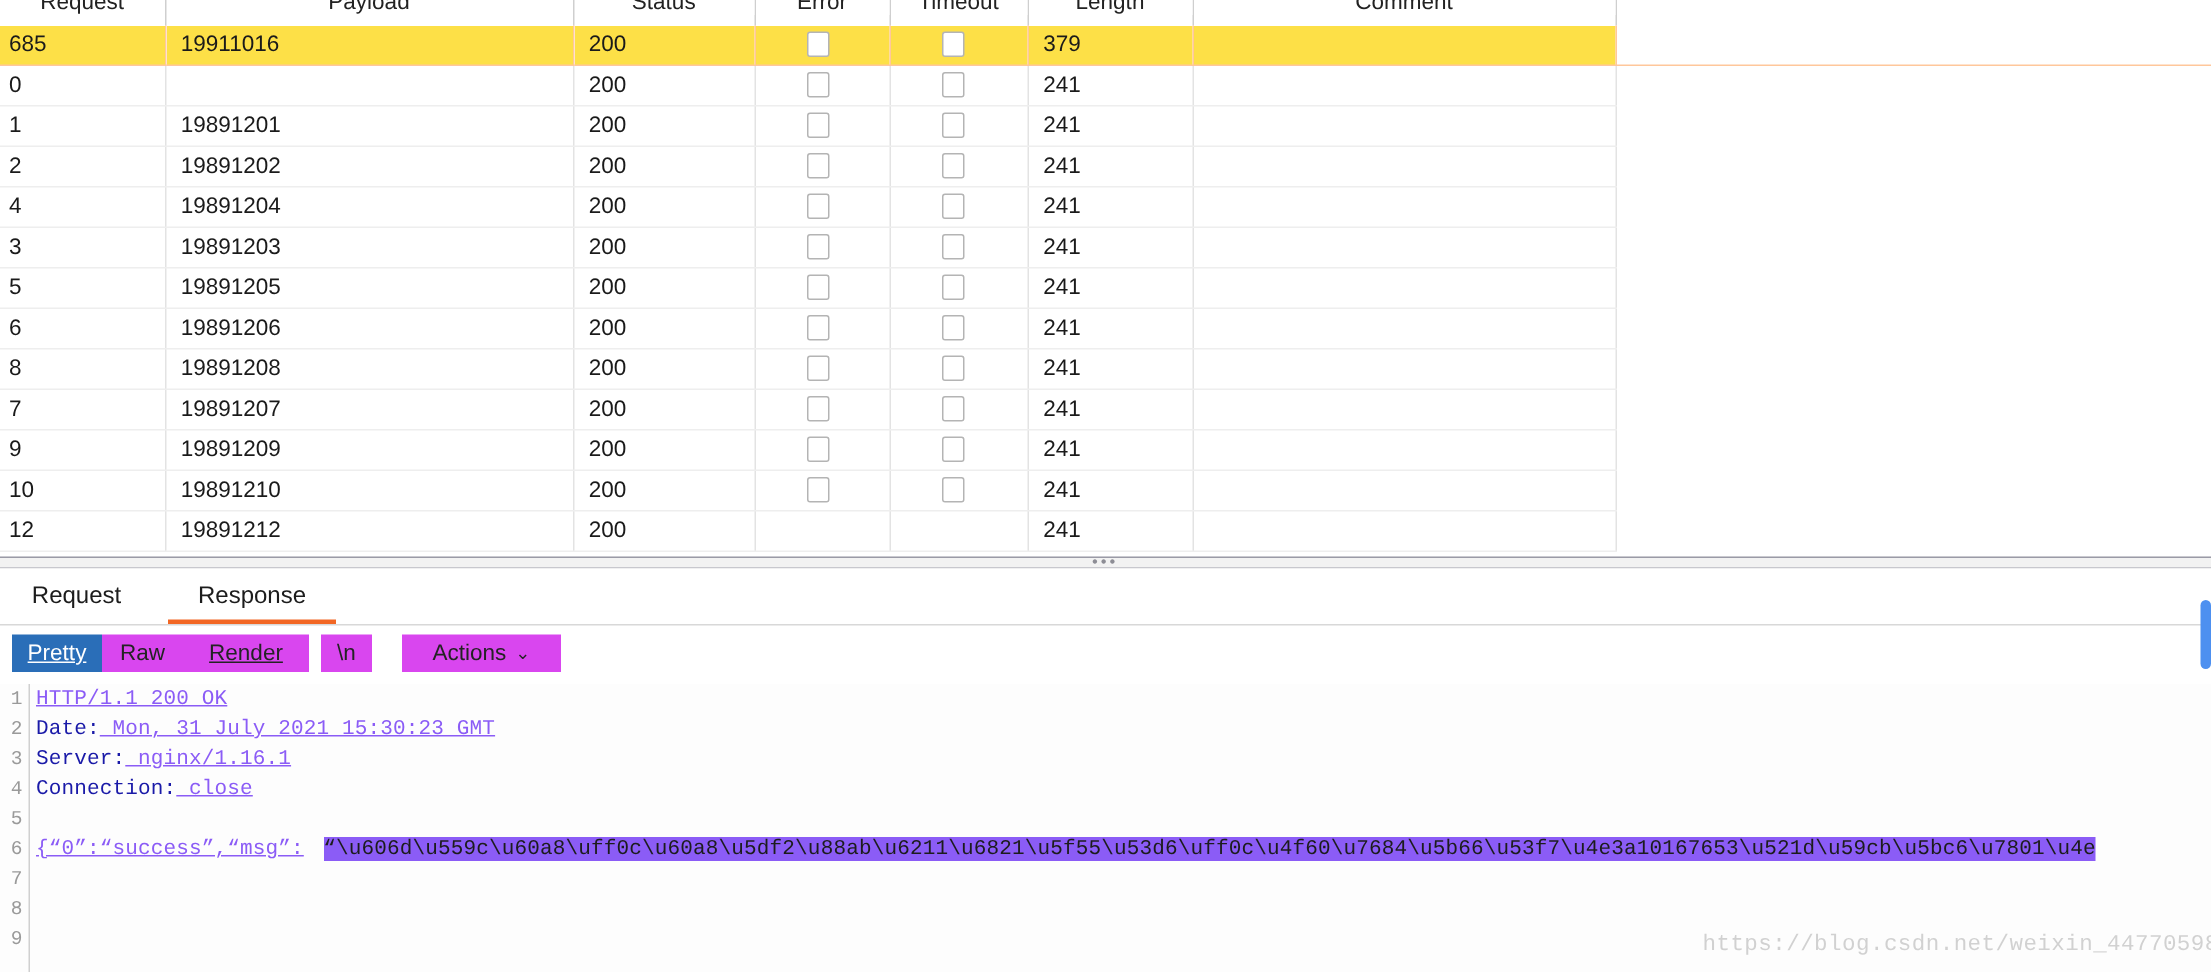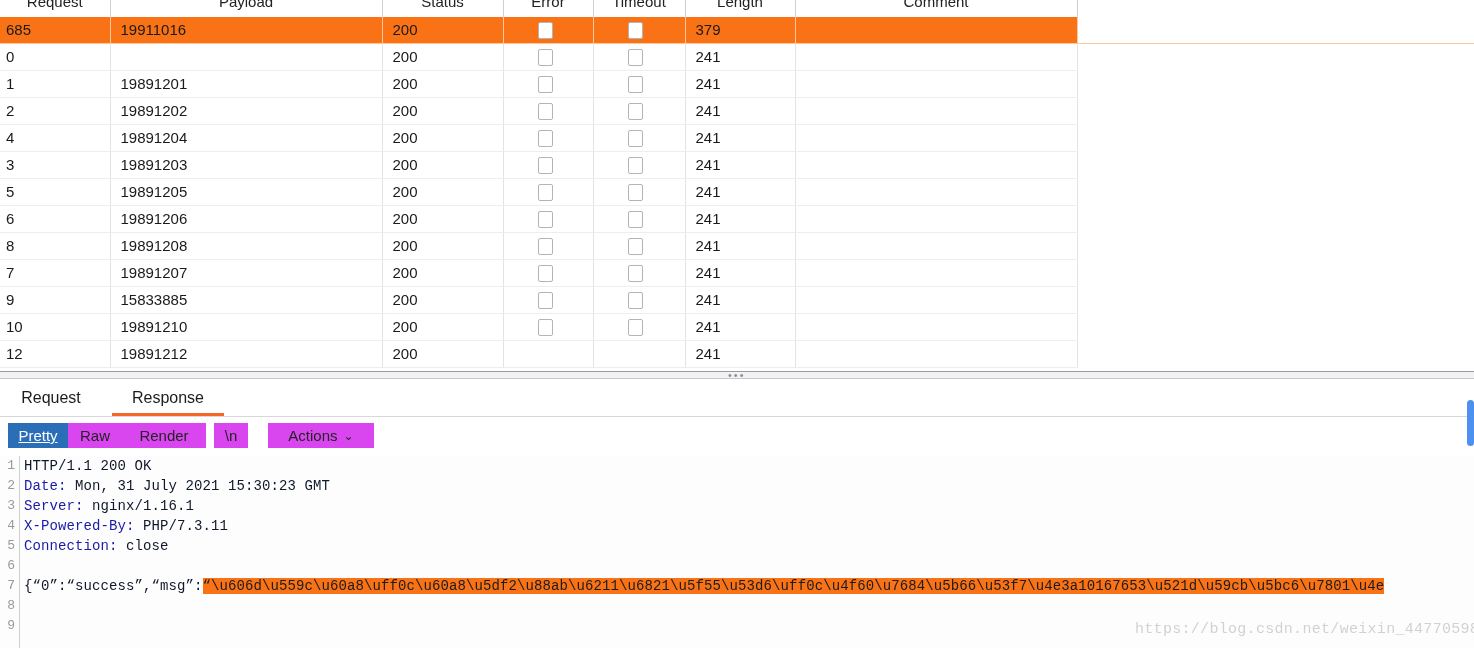--- a/index.html
+++ b/index.html
@@ -70,21 +70,21 @@
   }
   table.results td.tail {
     border-right: none;
     border-bottom: none;
     background: #ffffff;
   }
   table.results td.cb { text-align: left; padding-left: 34px; }
   table.results td.pad-l { padding-left: 10px; }
 
   table.results tr.sel td {
-    background: #f97316;
+    background: #fde047;
     border-bottom: 1px solid #ffc79b;
     border-right: 1px solid #ffc79b;
   }
   table.results tr.sel td.tail { background: #ffffff; }
 
   .chk {
     display: inline-block;
     width: 13px;
     height: 15px;
     border: 1px solid #b4b4b4;
@@ -158,21 +158,21 @@
     font-size: 15px;
     color: #232323;
     background: #d946ef;
     text-align: center;
     cursor: default;
     white-space: nowrap;
   }
   .vbtn.on { background: #2a6eb8; color: #ffffff; text-decoration: underline; }
   .vbtn.b-pretty { left: 8px;   width: 60px; }
   .vbtn.b-raw    { left: 68px;  width: 54px; }
-  .vbtn.b-render { left: 122px; width: 84px; }
+  .vbtn.b-render { left: 122px; width: 84px; text-decoration: underline; }
   .vbtn.b-nl     { left: 214px; width: 34px; }
   .vbtn.b-act    { left: 256px; width: 106px; margin-left: 12px; }
   .vbtn .chev {
     display: inline-block;
     margin-left: 6px;
     font-size: 12px;
     position: relative;
     top: -1px;
   }
 
@@ -209,24 +209,25 @@
     width: 1450px;
     height: 192px;
   }
   #msg-editor .code .row {
     height: 20px;
     line-height: 20px;
     white-space: nowrap;
     letter-spacing: 0.1px;
   }
   .hk { color: #1a1aa8; }
-  .hv { color: #0f172a; }
+  .hv { color: #8b5cf6; text-decoration: underline; }
   .hl-orange {
-    background: #f97316;
+    background: #8b5cf6;
     color: #1c1c1c;
+    margin-left: 13px;
   }
 
   
   #right-thumb {
     position: absolute;
     right: 0;
     top: 400px;
     width: 7px;
     height: 46px;
     background: #4d90f0;
@@ -369,21 +370,21 @@
           <td class="pad-l">19891207</td>
           <td class="pad-l">200</td>
           <td class="cb"><span class="chk"></span></td>
           <td class="cb"><span class="chk"></span></td>
           <td class="pad-l">241</td>
           <td></td>
           <td class="tail"></td>
         </tr>
         <tr>
           <td>9</td>
-          <td class="pad-l">15833885</td>
+          <td class="pad-l">19891209</td>
           <td class="pad-l">200</td>
           <td class="cb"><span class="chk"></span></td>
           <td class="cb"><span class="chk"></span></td>
           <td class="pad-l">241</td>
           <td></td>
           <td class="tail"></td>
         </tr>
         <tr>
           <td>10</td>
           <td class="pad-l">19891210</td>
@@ -434,21 +435,20 @@
       <div class="ln">5</div>
       <div class="ln">6</div>
       <div class="ln">7</div>
       <div class="ln">8</div>
       <div class="ln">9</div>
     </div>
   <div class="code" id="code">
       <div class="row"><span class="hv">HTTP/1.1 200 OK</span></div>
       <div class="row"><span class="hk">Date:</span><span class="hv"> Mon, 31 July 2021 15:30:23 GMT</span></div>
       <div class="row"><span class="hk">Server:</span><span class="hv"> nginx/1.16.1</span></div>
-      <div class="row"><span class="hk">X-Powered-By:</span><span class="hv"> PHP/7.3.11</span></div>
       <div class="row"><span class="hk">Connection:</span><span class="hv"> close</span></div>
       <div class="row"><span class="hv"></span></div>
       <div class="row"><span class="hv">{“0”:“success”,“msg”:</span><span class="hl-orange">“\u606d\u559c\u60a8\uff0c\u60a8\u5df2\u88ab\u6211\u6821\u5f55\u53d6\uff0c\u4f60\u7684\u5b66\u53f7\u4e3a10167653\u521d\u59cb\u5bc6\u7801\u4e</span></div>
     </div>
 </div>
 
 <div id="right-thumb"></div>
 
 <div id="watermark">https://blog.csdn.net/weixin_44770598</div>
 

